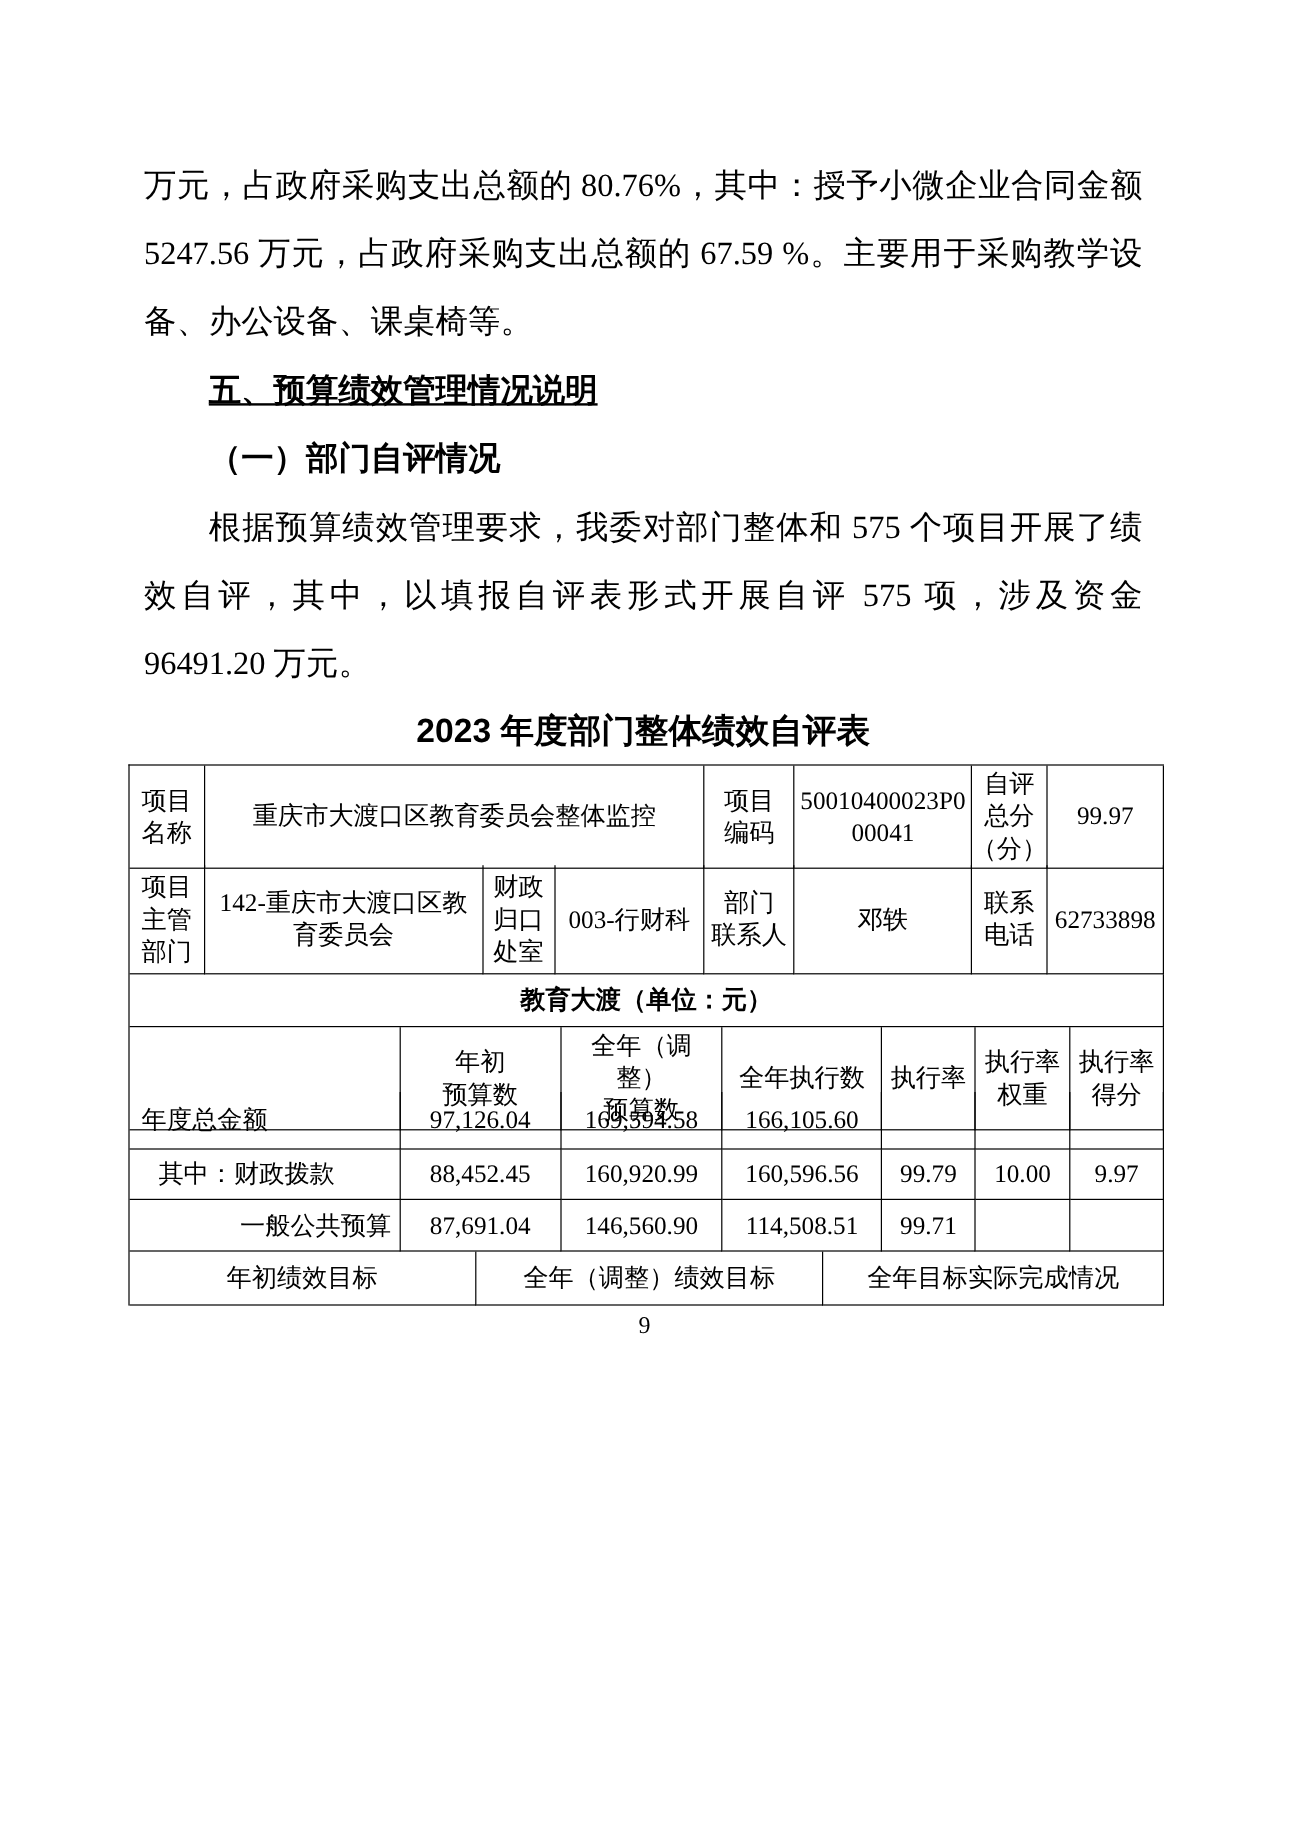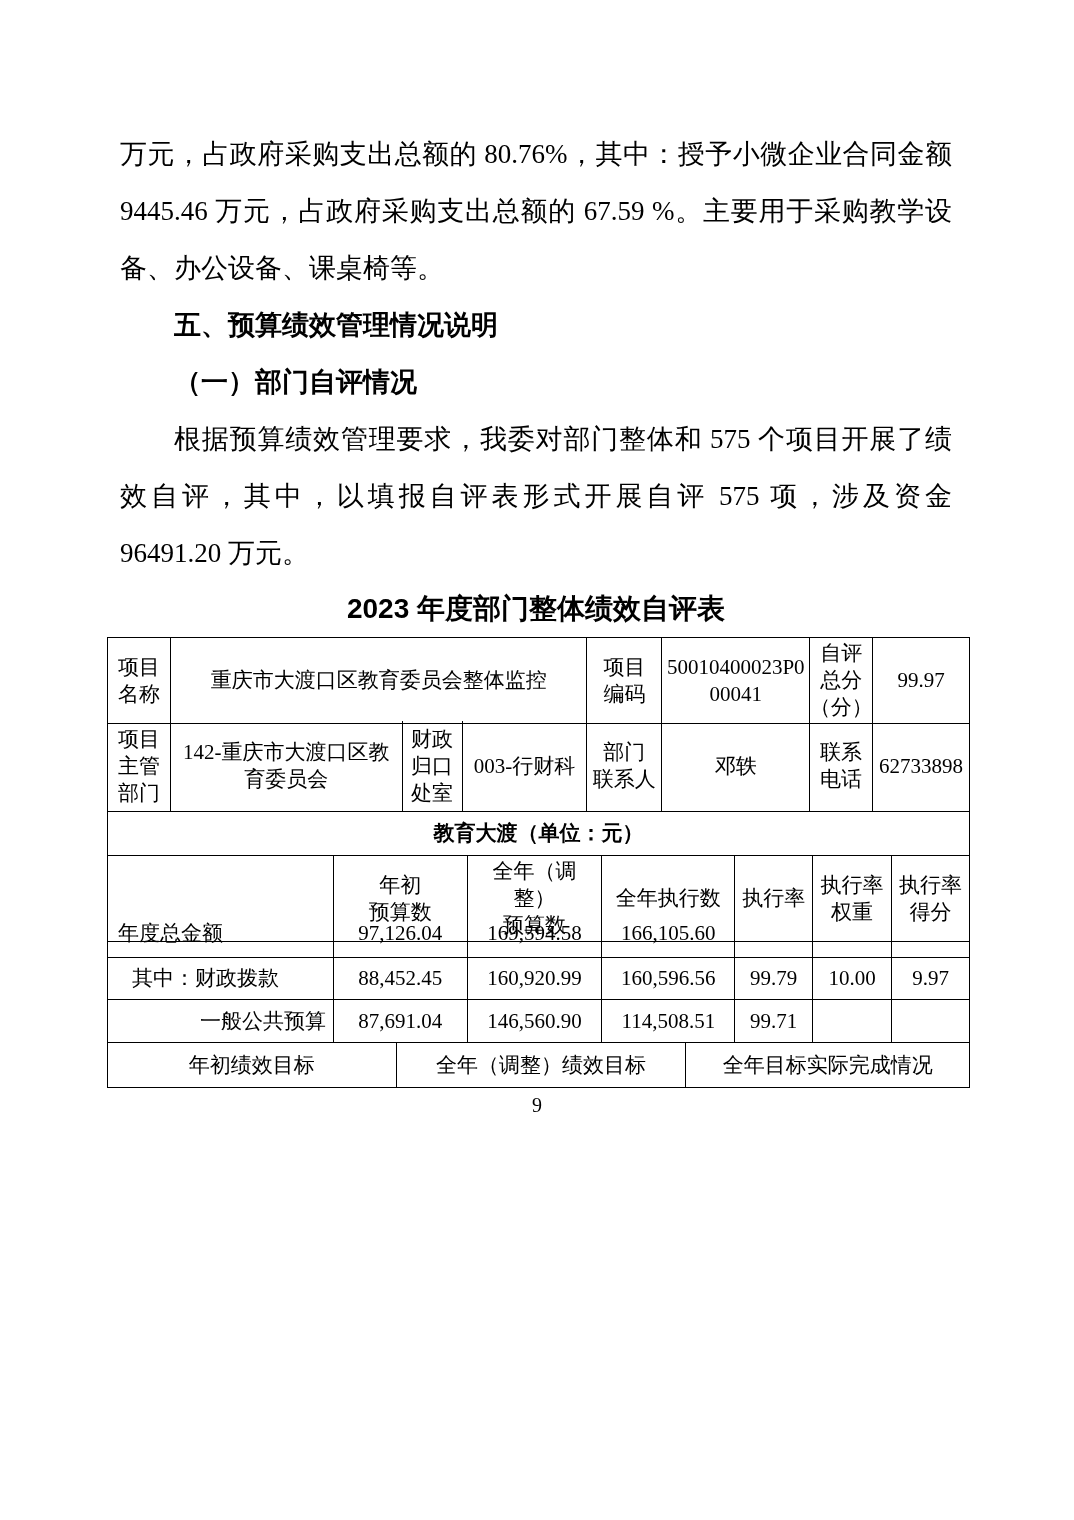--- a/index.html
+++ b/index.html
@@ -20,21 +20,21 @@
     text-align:justify;
   }
   .para.indent{text-indent:54px;}
   .heading{
     margin:0;
     font-size:27px;
     line-height:57px;
     font-weight:bold;
     text-indent:54px;
   }
-  .h-hei{font-family:"Liberation Sans", sans-serif;}
+  .h-hei{font-family:"Liberation Sans", sans-serif;text-decoration:underline;}
   .h-kai{font-family:"Liberation Serif", serif;}
   .tbl-title{
     margin-top:2px;
     font-size:28px;
     font-weight:bold;
     line-height:50px;
     text-align:center;
     font-family:"Liberation Sans", sans-serif;
   }
   .tbl{
@@ -87,21 +87,21 @@
     margin-top:6px;
     text-align:center;
     font-size:20px;
   }
 </style>
 </head>
 <body>
 
 <div class="page">
   <div class="textblock">
-    <p class="para">万元，占政府采购支出总额的 80.76%，其中：授予小微企业合同金额 9445.46 万元，占政府采购支出总额的 67.59 %。主要用于采购教学设备、办公设备、课桌椅等。</p>
+    <p class="para">万元，占政府采购支出总额的 80.76%，其中：授予小微企业合同金额 5247.56 万元，占政府采购支出总额的 67.59 %。主要用于采购教学设备、办公设备、课桌椅等。</p>
     <h2 class="heading h-hei">五、预算绩效管理情况说明</h2>
     <h3 class="heading h-kai">（一）部门自评情况</h3>
     <p class="para indent">根据预算绩效管理要求，我委对部门整体和 575 个项目开展了绩效自评，其中，以填报自评表形式开展自评 575 项，涉及资金 96491.20 万元。</p>
     <div class="tbl-title">2023 年度部门整体绩效自评表</div>
   </div>
 
   <div class="tbl">
 
     <div class="row r1">
       <div class="cell pre">项目

